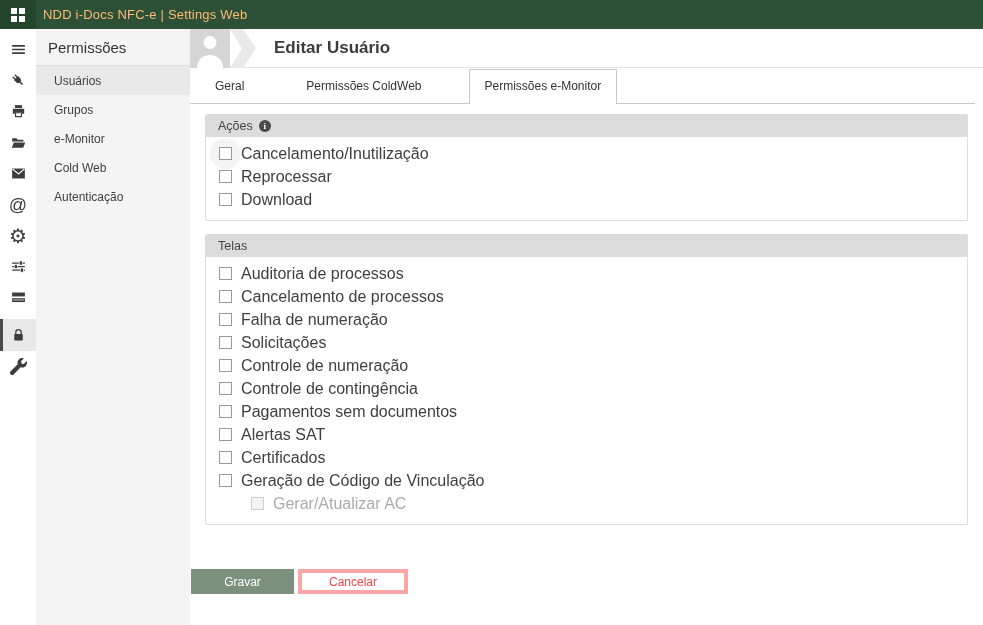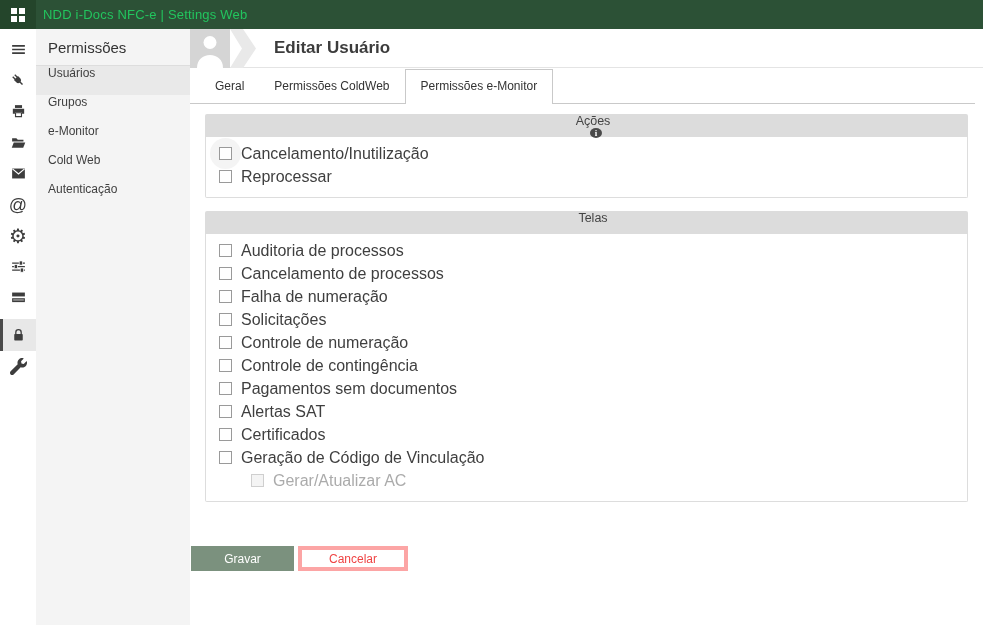--- a/index.html
+++ b/index.html
@@ -5,56 +5,56 @@
   * { margin:0; padding:0; box-sizing:border-box; }
   html,body { width:983px; height:625px; overflow:hidden;
     font-family:"Liberation Sans", sans-serif; background:#fff; }
 
   
   .topbar { height:29px; background:var(--topbar-bg); display:flex; align-items:center; }
   .logo-block { width:36px; height:29px; background:var(--topbar-logo-bg);
     display:flex; align-items:center; justify-content:center; flex:none; }
   .logo-grid { display:grid; grid-template-columns:6px 6px; grid-template-rows:6px 6px; gap:2px; }
   .logo-grid span { background:#fff; display:block; }
-  .topbar-title { color:#22c55e; font-size:13px; margin-left:7px; letter-spacing:.2px; }
+  .topbar-title { color:#fdba74; font-size:13px; margin-left:7px; letter-spacing:.2px; }
 
   
   .app { display:flex; height:596px; }
 
   
   .rail { width:36px; background:#fff; flex:none; display:flex; flex-direction:column; padding-top:5px; }
   .rail-item { height:31px; display:flex; align-items:center; justify-content:center; cursor:pointer; }
   .rail-item svg { width:17px; height:17px; fill:#3d3d3d; }
   .rail-item .glyph { font-size:17px; color:#3d3d3d; line-height:1; }
   .rail-item.active { background:#e8e8e8; box-shadow:inset 3px 0 0 #4a4a4a; margin-top:6px; height:32px; }
 
   
   .sidebar { width:154px; background:var(--sidebar-bg); flex:none; }
   .sidebar-title { font-size:15px; color:#333; padding:10px 12px 9px 12px; border-bottom:1px solid #ddd; }
-  .sidebar-item { font-size:12px; color:#3f3f3f; padding:0 12px; height:29px;
-    display:flex; cursor:pointer; }
+  .sidebar-item { font-size:12px; color:#3f3f3f; padding:0 18px; height:29px;
+    display:flex; align-items:center; cursor:pointer; }
   .sidebar-item.active { background:var(--sidebar-selected-bg); }
 
   
   .main { flex:1; background:#fff; display:flex; flex-direction:column; min-width:0; }
   .main-header { height:39px; border-bottom:1px solid #e4e4e4; display:flex; align-items:stretch; }
   .avatar { width:40px; height:39px; background:#d5d5d5; flex:none; }
   .chevron { flex:none; }
   .page-title { font-size:17px; font-weight:bold; color:#3c3c3c; align-self:center; margin-left:16px; }
 
   .tabs { display:flex; align-items:flex-end; padding-left:10px; border-bottom:1px solid var(--tab-border);
-          margin-right:8px; height:36px; }
+          margin-right:8px; height:36px;gap:32px; }
   .tab { font-size:12px; color:#333; padding:9px 15px 10px 15px; cursor:pointer; white-space:nowrap; }
   .tab.active { background:#fff; border:1px solid var(--tab-border); border-bottom:none; margin-bottom:-1px;
     padding-bottom:11px; }
 
   .content { padding:10px 15px 0 15px; flex:1; }
   .perm-section { margin-bottom:13px; }
   .section-header { background:var(--section-header-bg); height:23px; display:flex; align-items:center;
-    padding-left:13px; font-size:12.5px; color:#444; border-radius:2px 2px 0 0;flex-direction:column; }
+    padding-left:13px; font-size:12.5px; color:#444; border-radius:2px 2px 0 0; }
   .info-icon { width:12px; height:12px; background:#4a4a4a; color:#fff; border-radius:50%;
     font-size:9px; font-weight:bold; font-family:"Liberation Serif", serif;
     display:inline-flex; align-items:center; justify-content:center; margin-left:6px; }
   .section-body { border:1px solid var(--border-light); border-top:none; padding:5px 0 9px 0;
     border-radius:0 0 2px 2px; }
 
   .check-row { display:flex; align-items:center; height:23px; padding-left:13px; position:relative; cursor:pointer; }
   .check-row.indent { padding-left:45px; }
   .check-row.halo::before { content:''; position:absolute; left:4px; top:-4px; width:31px; height:31px;
     border-radius:50%; background:rgba(110,110,110,0.08); }
@@ -212,20 +212,24 @@
   <div class="check-row halo">
     <span class="cbx"></span>
     <span class="cbx-label">Cancelamento/Inutilização</span>
   </div>
 
   <div class="check-row">
     <span class="cbx"></span>
     <span class="cbx-label">Reprocessar</span>
   </div>
 
+  <div class="check-row">
+    <span class="cbx"></span>
+    <span class="cbx-label">Download</span>
+  </div>
 </div>
   </section>
 
   <section class="perm-section">
     <div class="section-header">
       <span>Telas</span>
 
     </div>
     <div class="section-body">
 

